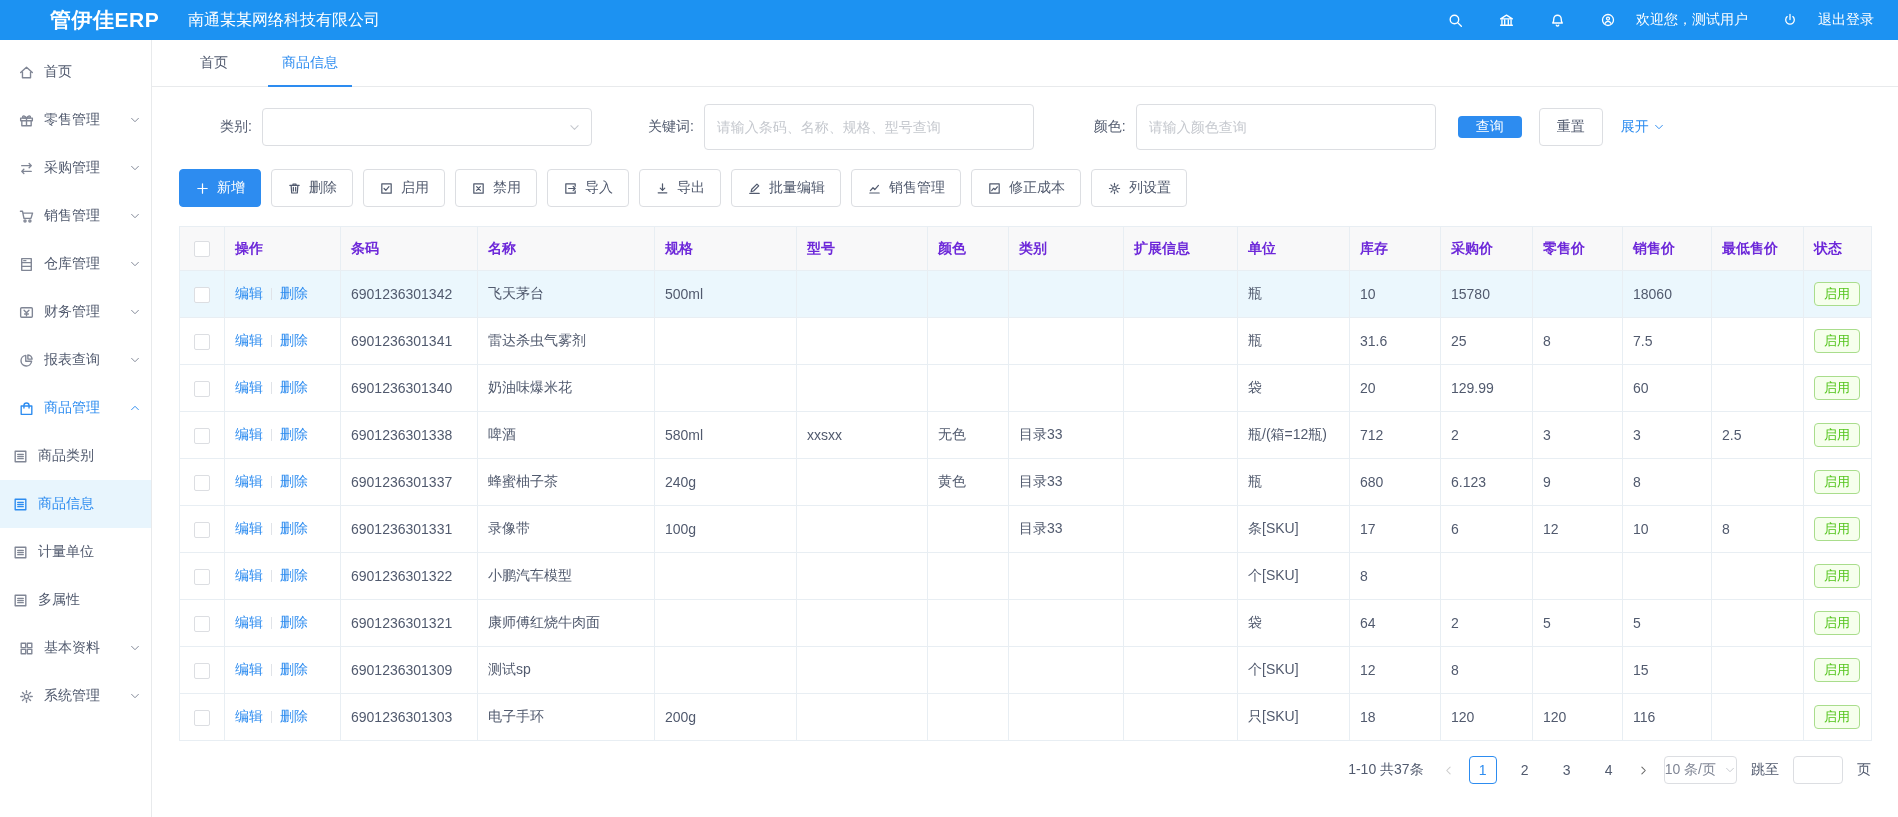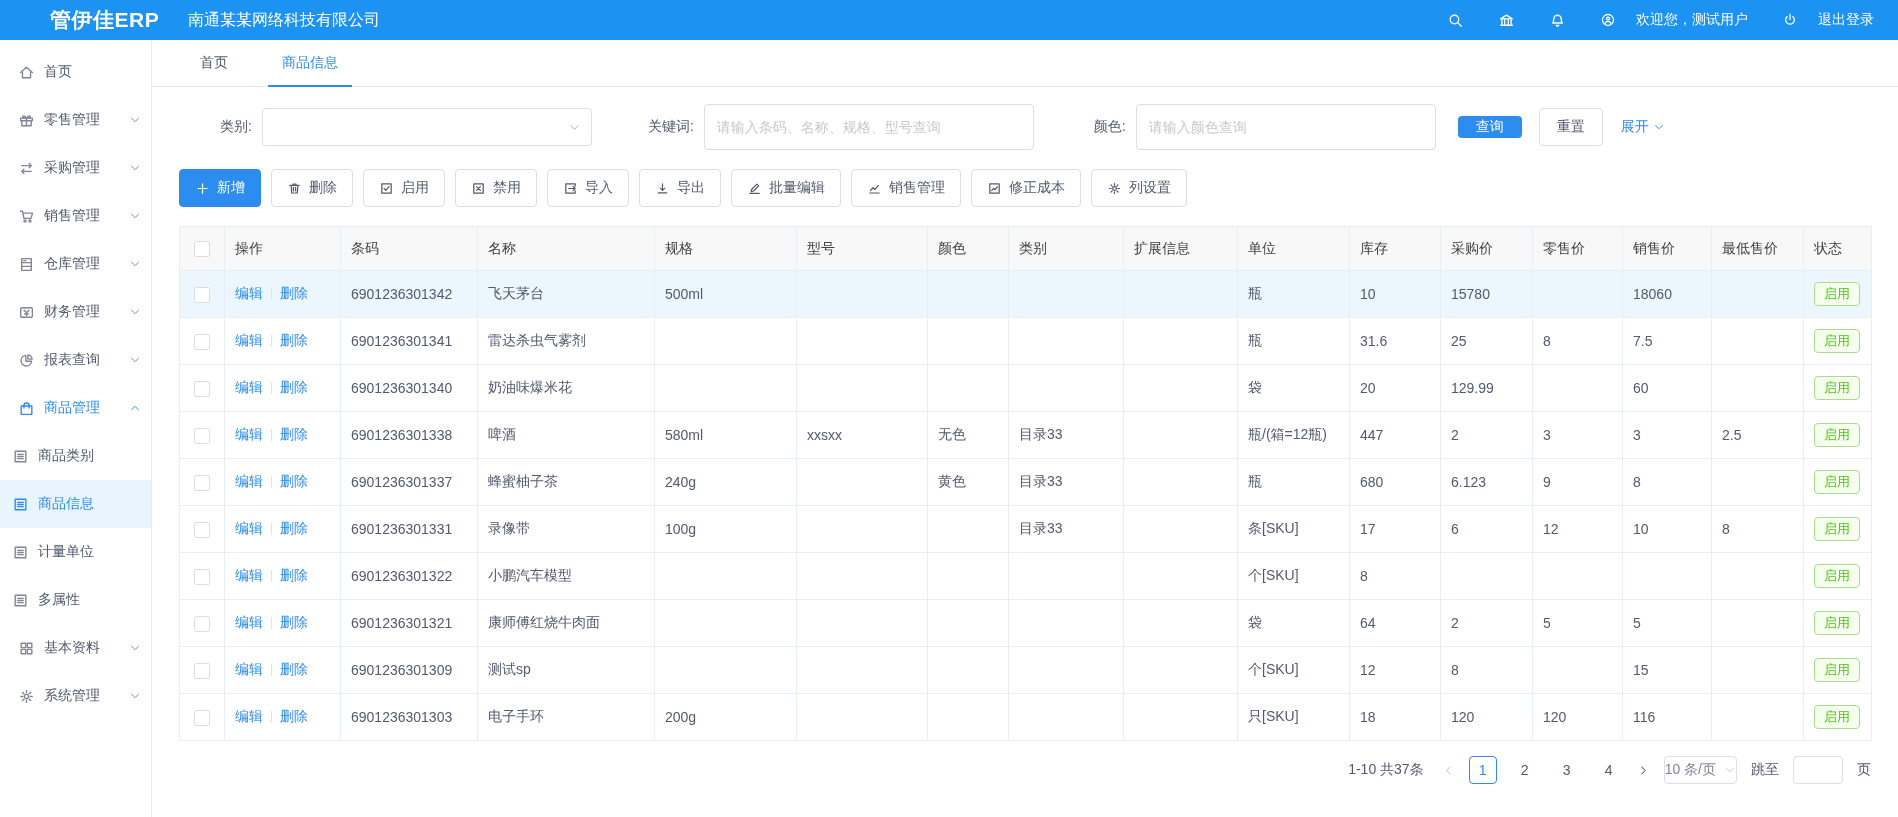--- a/index.html
+++ b/index.html
@@ -57,21 +57,21 @@
 
   
   .toolbar { display:flex; gap:10px; margin-top:19px; }
   .tb-btn { height:38px; padding:8px 15px; display:flex; align-items:center; gap:7px; background:#fff; border:1px solid #dcdee2; border-radius:4px; color:#515a6e; font-size:14px; cursor:pointer; font-family:inherit; }
   .tb-btn svg { width:15px; height:15px; }
   .tb-btn.primary { background:#2d8cf0; border-color:#2d8cf0; color:#fff; }
 
   
   table { border-collapse:collapse; table-layout:fixed; width:1692px; margin-top:19px; }
   th, td { border:1px solid #e8eef3; font-weight:normal; font-size:14px; height:47px; padding:0 10px; text-align:left; white-space:nowrap; overflow:hidden; }
-  thead th { background:#f8f8f9; color:#404040; height:44px; }
+  thead th { background:#f8f8f9; color:#6d28d9; height:44px;font-weight:bold; }
   tbody td { color:#515a6e; }
   tbody tr.hl td { background:#ebf7fd; }
   .cb { width:16px; height:16px; border:1px solid #dcdee2; border-radius:2px; background:#fff; display:inline-block; vertical-align:middle; cursor:pointer; }
   th.cb-cell, td.cb-cell { text-align:center; padding:0; }
   .op-link { color:#2d8cf0; cursor:pointer; text-decoration:none; }
   .op-sep { display:inline-block; width:1px; height:12px; background:#e0e3e8; margin:0 8px; vertical-align:middle; }
   .badge { display:inline-block; padding:3px 9px; border:1px solid #a9dd8c; color:#52c41a; background:#f6ffed; border-radius:4px; font-size:13px; line-height:16px; }
 
   
   .pager { width:1692px; display:flex; align-items:center; justify-content:flex-end; gap:14px; margin-top:15px; color:#515a6e; }
@@ -525,21 +525,21 @@
               <td class="cb-cell"><span class="cb"></span></td>
               <td><a class="op-link">编辑</a><span class="op-sep"></span><a class="op-link">删除</a></td>
               <td>6901236301338</td>
               <td>啤酒</td>
               <td>580ml</td>
               <td>xxsxx</td>
               <td>无色</td>
               <td>目录33</td>
               <td></td>
               <td>瓶/(箱=12瓶)</td>
-              <td>447</td>
+              <td>712</td>
               <td>2</td>
               <td>3</td>
               <td>3</td>
               <td>2.5</td>
               <td><span class="badge">启用</span></td>
             </tr>
             <tr>
               <td class="cb-cell"><span class="cb"></span></td>
               <td><a class="op-link">编辑</a><span class="op-sep"></span><a class="op-link">删除</a></td>
               <td>6901236301337</td>

